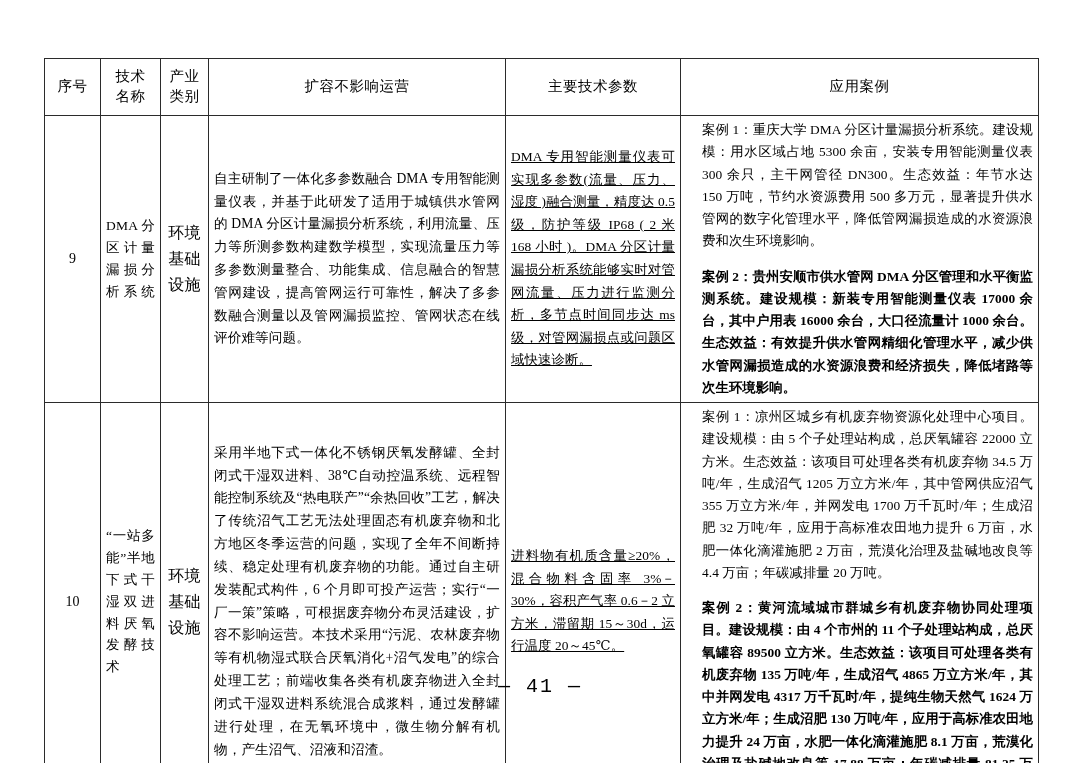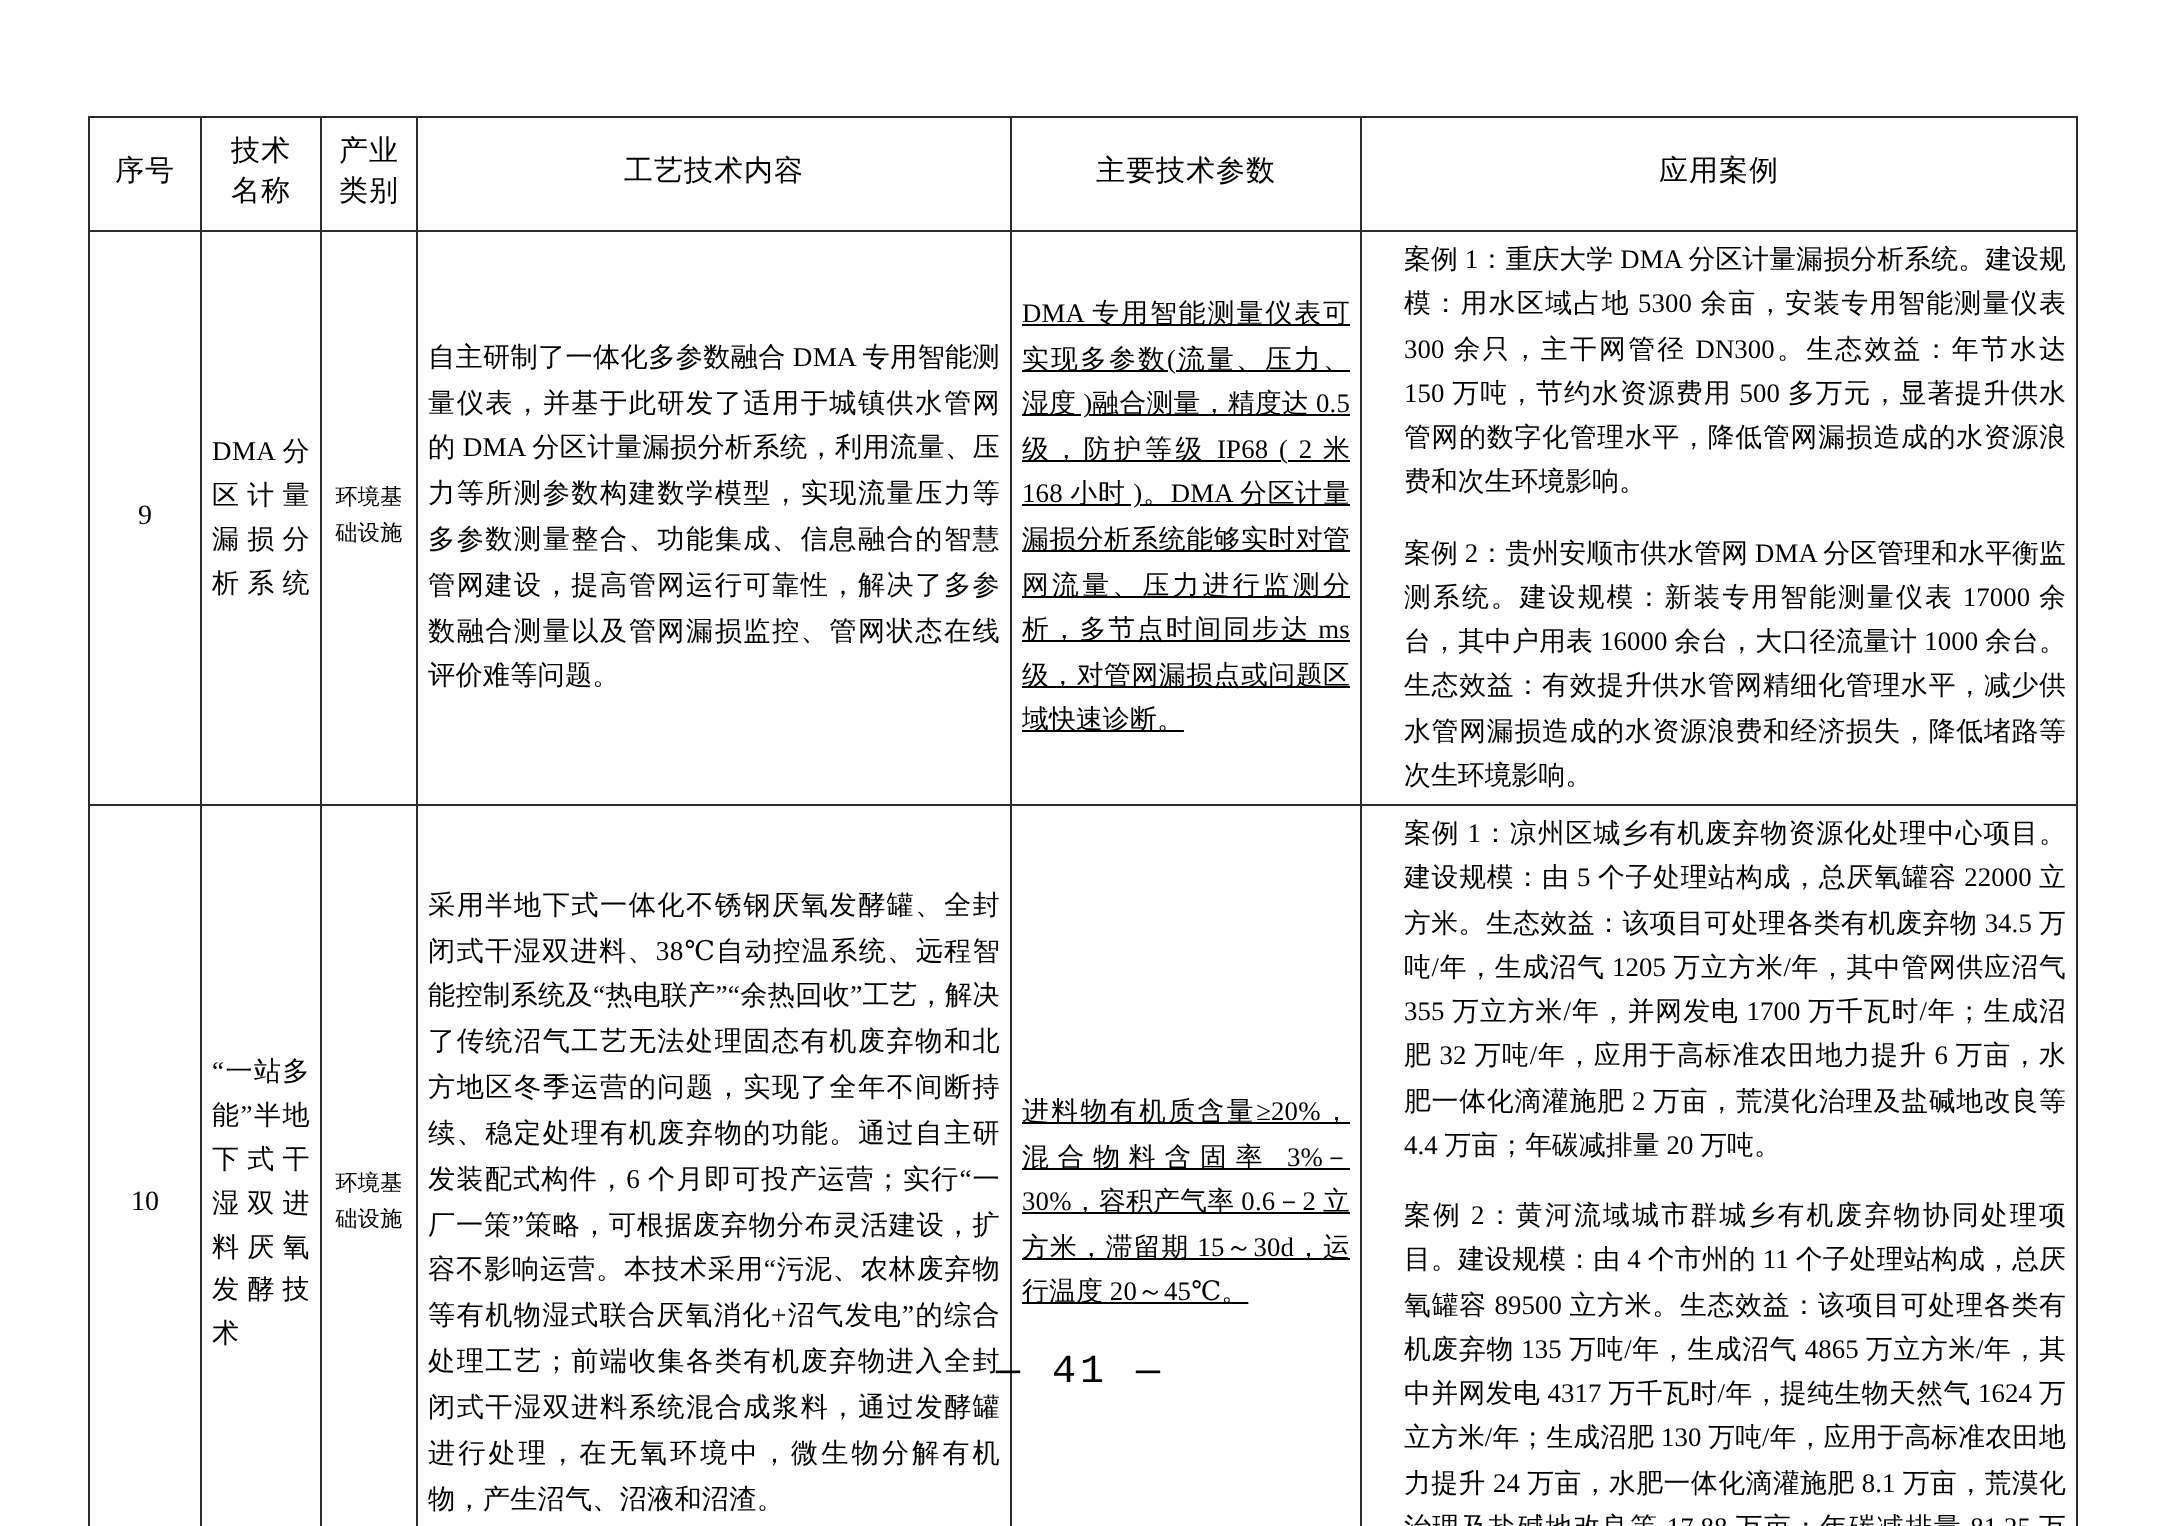--- a/index.html
+++ b/index.html
@@ -67,21 +67,21 @@
     text-align: justify;
     text-align-last: justify;
     font-size: 13.5px;
     line-height: 1.62;
     letter-spacing: 0.2px;
     padding: 3px 6px;
   }
 
   .cell-cat {
     text-align: center;
-    font-size: 11px;
+    font-size: 16px;
     line-height: 1.62;
     letter-spacing: 0.2px;
   }
 
   .cell-content {
     text-align: justify;
     text-align-last: left;
     font-size: 13.6px;
     line-height: 1.68;
     letter-spacing: 0.1px;
@@ -106,20 +106,21 @@
     letter-spacing: 0.05px;
     padding: 8px 9px;
     vertical-align: top;
   }
 
   .cell-case p {
     margin: 0 0 13px 16px;
   }
   .cell-case p:last-child {
     margin-bottom: 0;
+    font-weight: bold;
   }
 
   .row-9 .cell-case { vertical-align: middle; }
   .row-10 .cell-case { vertical-align: top; }
 
   .row-9 td { height: 206px; }
   .row-10 td { height: 297px; }
 
   .row-10 .cell-content { vertical-align: middle; }
   .row-10 .cell-param { vertical-align: middle; }
@@ -153,21 +154,21 @@
       <tr>
         <td>序号</td>
         <td>
           <div>技术</div>
           <div>名称</div>
         </td>
         <td>
           <div>产业</div>
           <div>类别</div>
         </td>
-        <td>工艺技术内容</td>
+        <td>扩容不影响运营</td>
         <td>主要技术参数</td>
         <td>应用案例</td>
       </tr>
     </thead>
     <tbody>
       <tr class="row-9">
         <td class="cell-no">9</td>
         <td class="cell-name">DMA 分区计量漏损分析系统</td>
         <td class="cell-cat">环境基础设施</td>
         <td class="cell-content">自主研制了一体化多参数融合 DMA 专用智能测量仪表，并基于此研发了适用于城镇供水管网的 DMA 分区计量漏损分析系统，利用流量、压力等所测参数构建数学模型，实现流量压力等多参数测量整合、功能集成、信息融合的智慧管网建设，提高管网运行可靠性，解决了多参数融合测量以及管网漏损监控、管网状态在线评价难等问题。</td>

